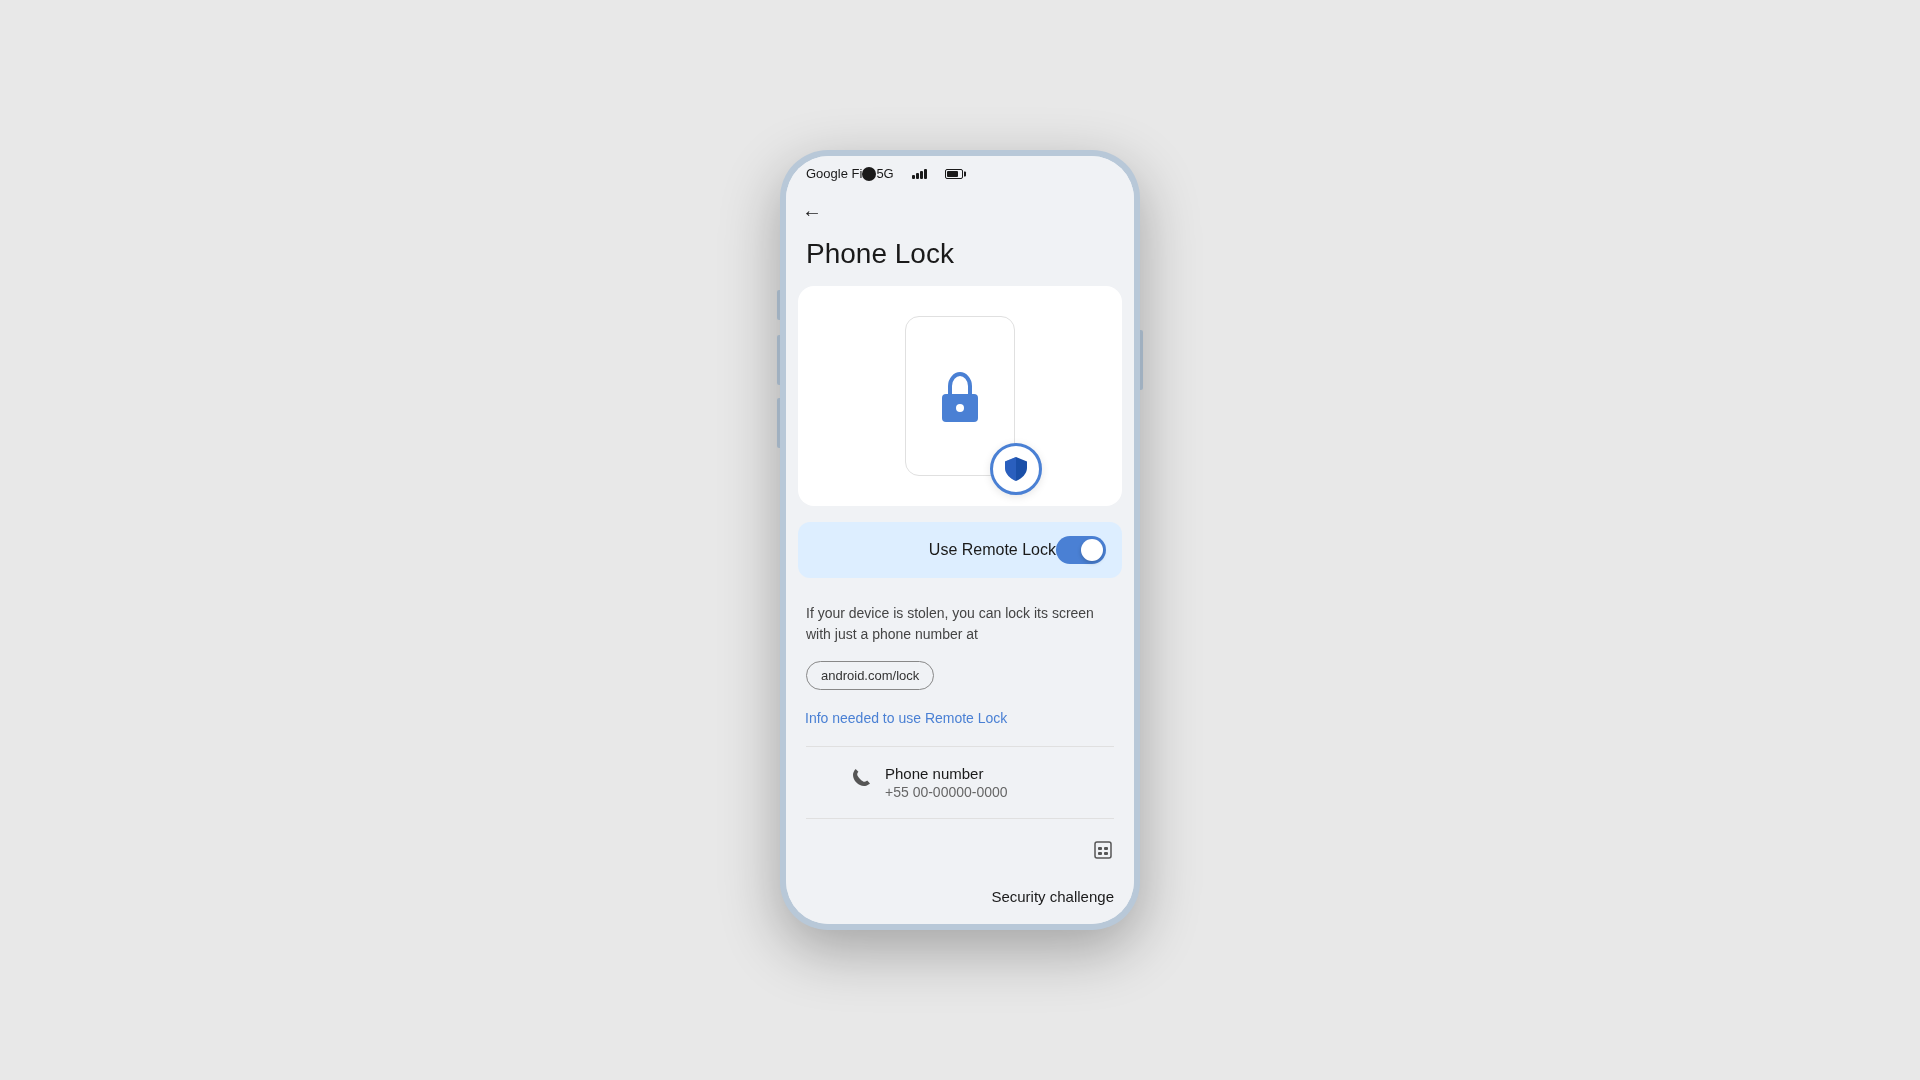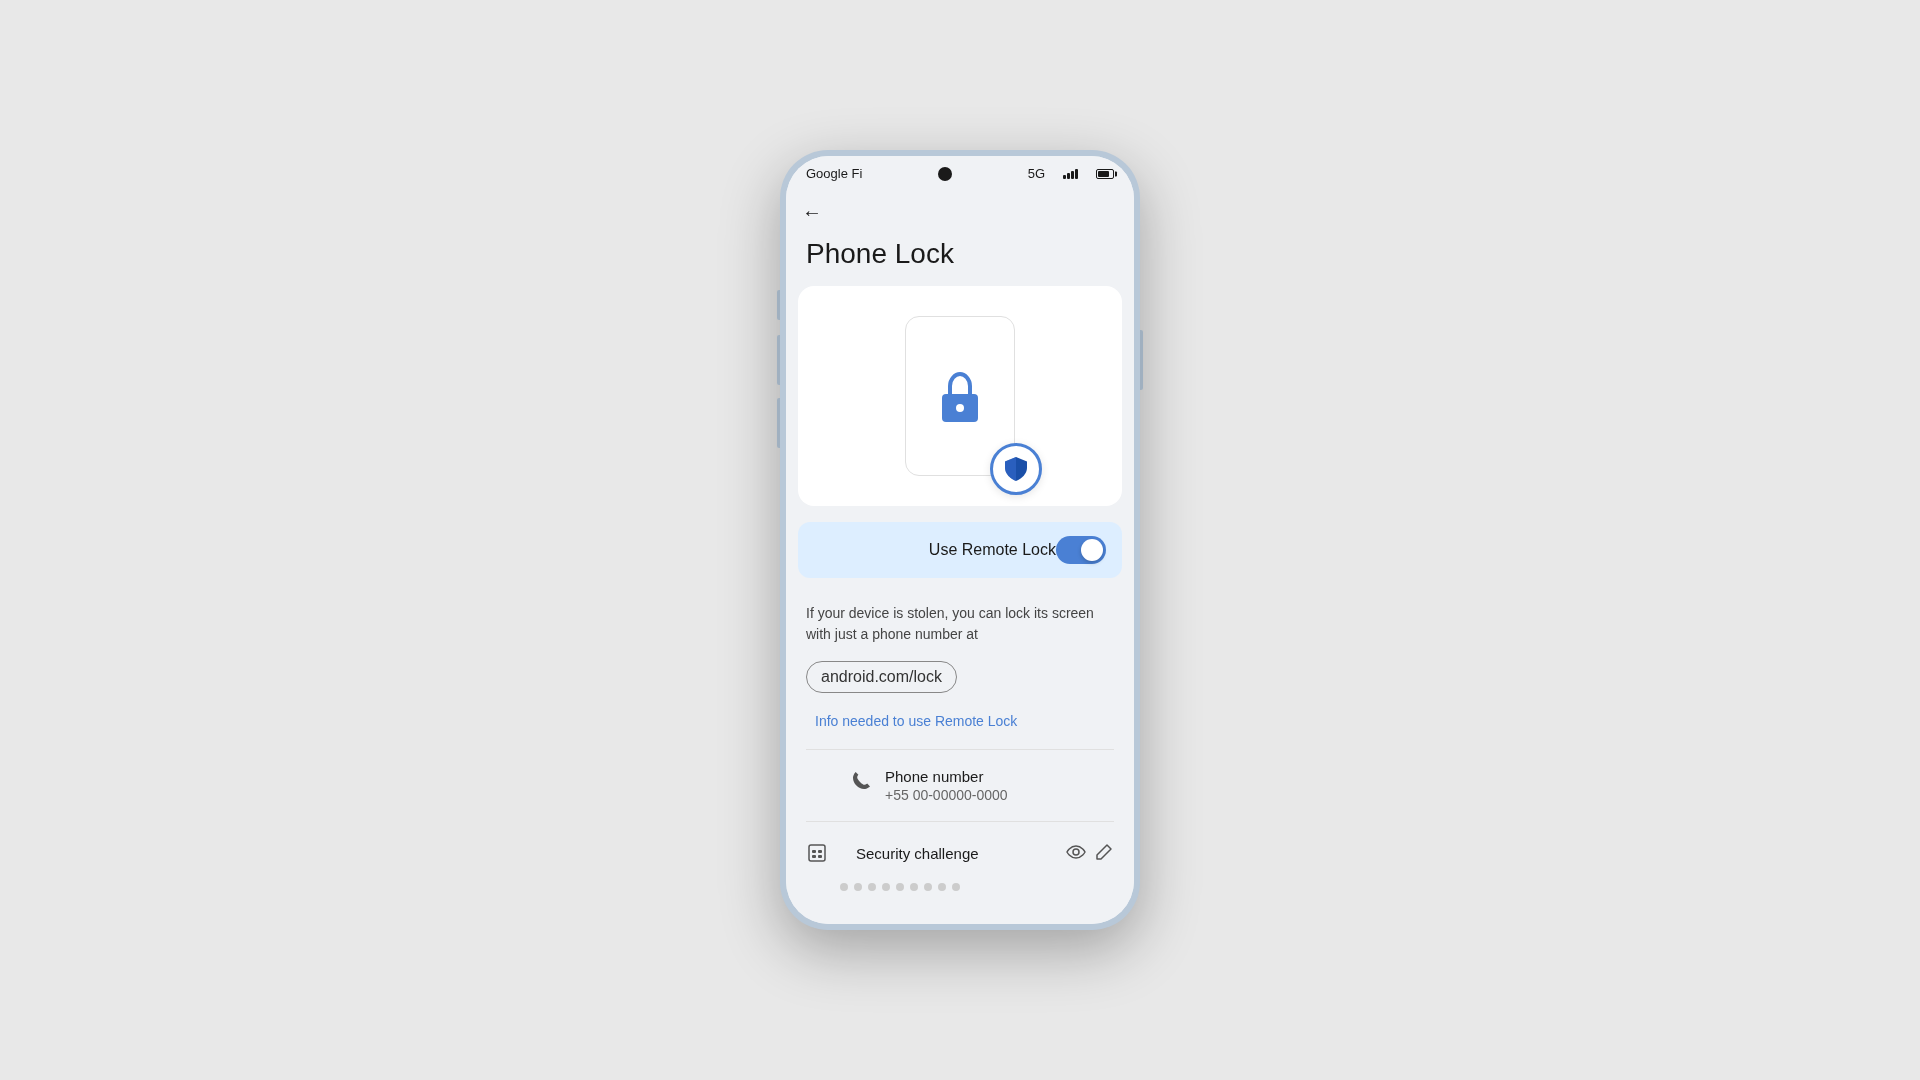--- a/index.html
+++ b/index.html
@@ -33,21 +33,21 @@
       background: #f0f2f5;
       border-radius: 43px;
       overflow: hidden;
       display: flex;
       flex-direction: column;
     }
 
     
     .status-bar {
       display: flex;
-      justify-content: space-between;
+      justify-content: flex-start;
       align-items: center;
       padding: 10px 20px 6px;
       background: #f0f2f5;
       flex-shrink: 0;
     }
 
     .status-bar-left {
       font-size: 13px;
       font-weight: 500;
       color: #1a1a1a;
@@ -230,28 +230,28 @@
       margin-top: 21px;
     }
 
     
     .link-pill {
       display: inline-block;
       margin: 4px 20px 16px;
       border: 1.5px solid #888;
       border-radius: 20px;
       padding: 6px 14px;
-      font-size: 16px;
+      font-size: 13px;
       color: #333;
       cursor: pointer;
     }
 
     
     .info-link {
-      padding: 4px 29px 16px;
+      padding: 4px 19px 16px;
       font-size: 14px;
       color: #4a80d4;
       cursor: pointer;
     }
 
     
     .divider {
       height: 1px;
       background: #e0e0e0;
       margin: 4px 20px;
@@ -297,23 +297,24 @@
 
     .action-icon {
       font-size: 18px;
       color: #666;
       cursor: pointer;
     }
 
     
     .security-item {
       display: flex;
-      align-items: center;
+      align-items: flex-end;
       padding: 14px 20px;
-      gap: 28px;
+      gap: 22px;
+      flex-direction: column;
     }
 
     .dots-row {
       display: flex;
       gap: 6px;
       padding: 0 20px 10px 54px;
     }
 
     .dot {
       width: 8px;

